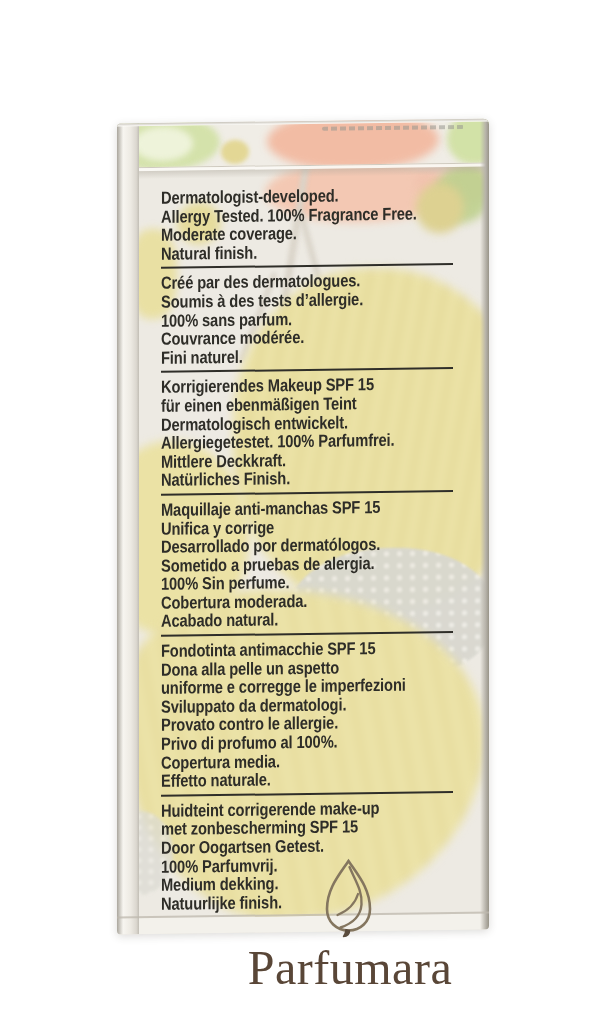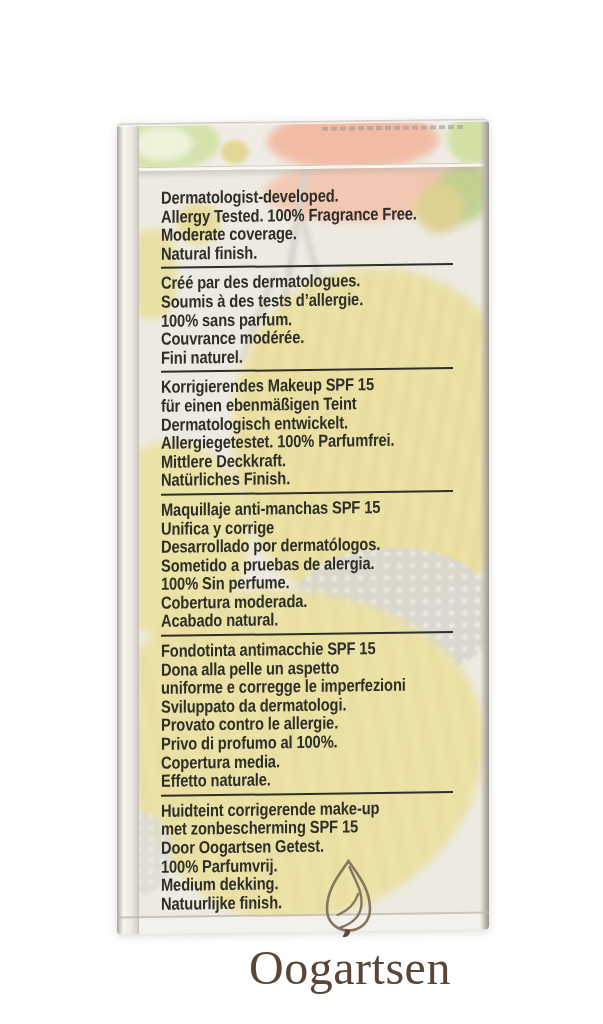--- a/index.html
+++ b/index.html
@@ -197,15 +197,15 @@
   </div>
 
   <span class="leaf-icon">
     <svg width="49" height="80" viewBox="0 0 49 80" xmlns="http://www.w3.org/2000/svg">
       <path d="M24.5 3 C33.5 16.5 46 30.5 46 51 C46 63.8 36.6 72.5 24.5 72.5 C12.4 72.5 3 63.8 3 51 C3 30.5 15.5 16.5 24.5 3 Z" fill="none" stroke="#84765f" stroke-width="2.6"></path>
       <path d="M25.5 9 C31.5 23 38.5 33 37.5 46.5 C36.6 58.5 28.5 65.5 16.5 69.5" fill="none" stroke="#84765f" stroke-width="2.4" stroke-linecap="round"></path>
       <path d="M34 36 C31 46 24.5 52.5 13.5 57" fill="none" stroke="#84765f" stroke-width="2.2" stroke-linecap="round"></path>
       <path d="M25.5 72.5 C25.8 76 23.5 78.5 19.5 78.5 C21.2 76.5 21.6 74.5 21.9 71.8 Z" fill="#5a4c3d" stroke="#5a4c3d" stroke-width="1.4" stroke-linejoin="round"></path>
     </svg>
   </span>
-  <div class="wordmark">Oogartsen</div>
+  <div class="wordmark">Parfumara</div>
 
 </div>
 
 </body></html>

